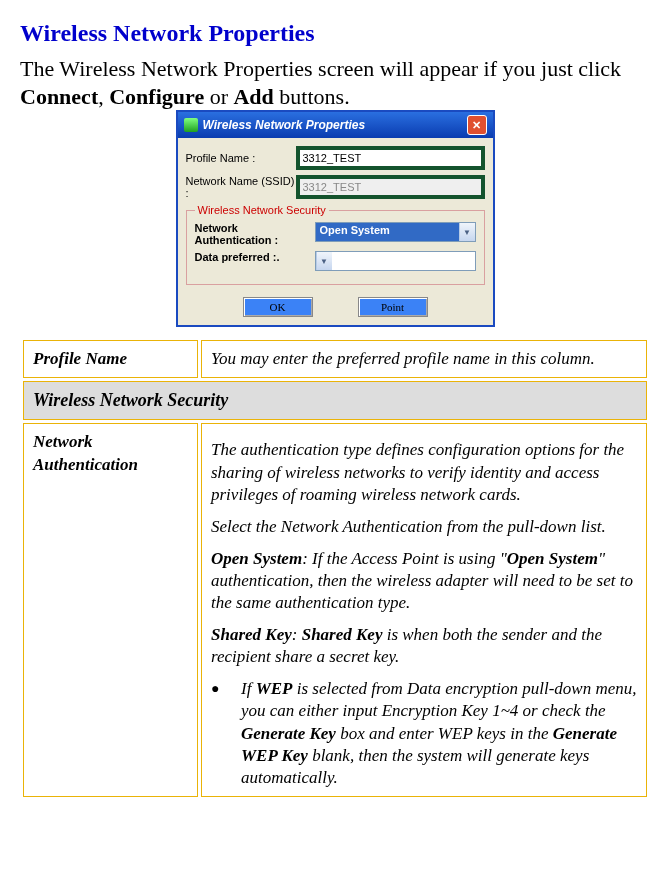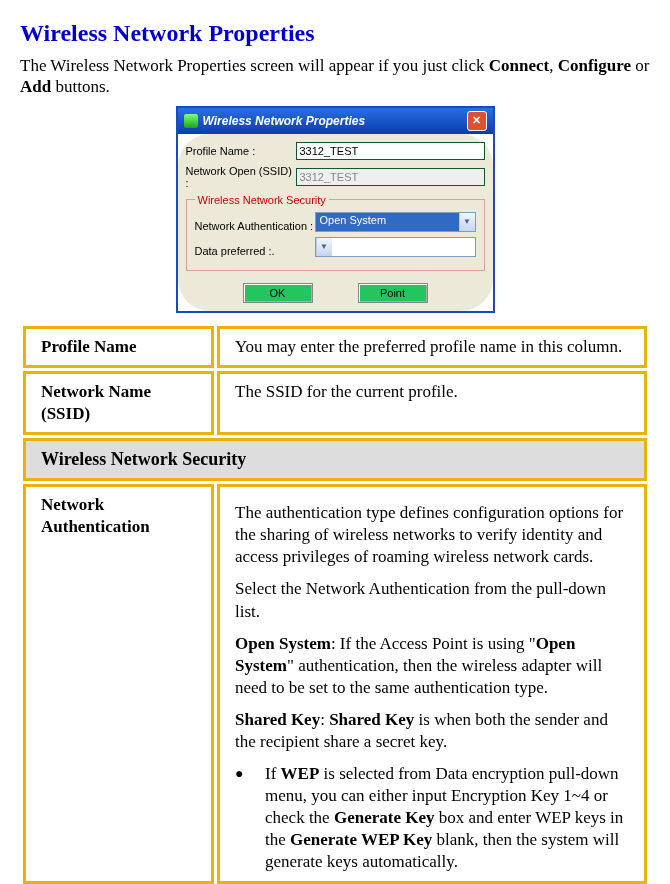--- a/index.html
+++ b/index.html
@@ -11,22 +11,22 @@
       background: white;
       color: black;
     }
     .heading {
       color: #0000CC;
       font-size: 24px;
       font-weight: bold;
       margin-bottom: 8px;
     }
     .intro {
-      font-size: 17px;
-      margin-bottom: 8px;
+      font-size: 22px;
+      margin-bottom: 0;
       line-height: 1.25;
     }
     .dialog-container {
       text-align: center;
       margin-bottom: 10px;
     }
     .dialog {
       display: inline-block;
       width: 315px;
       border: 2px solid #1a4ac0;
@@ -66,33 +66,32 @@
       align-items: center;
       justify-content: center;
       font-weight: bold;
       font-size: 11px;
       font-style: normal;
     }
     .dialog-body {
       background: #ece9d8;
       padding: 8px;
       font-size: 11px;
-      border-radius: 32px;
     }
     .field-row {
       display: flex;
       align-items: center;
       margin-bottom: 5px;
     }
     .field-row label {
       width: 110px;
     }
     .field-row input[type=text] {
       flex: 1;
-      border: 1px solid #14532d;
+      border: 4px solid #14532d;
       height: 16px;
       font-size: 11px;
       padding: 0 3px;
       font-family: Tahoma, Arial, sans-serif;
     }
     .field-row input[disabled] {
       background: #efefef;
       color: #888;
     }
     fieldset {
@@ -100,22 +99,23 @@
       margin: 4px 0 8px 0;
       padding: 6px 8px 8px 8px;
     }
     fieldset legend {
       color: #c00;
       font-size: 11px;
       padding: 0 3px;
     }
     .combo-row {
       display: flex;
-      align-items: flex-end;
+      align-items: flex-start;
       margin-bottom: 5px;
+      font-weight: bold;
     }
     .combo-row label {
       width: 120px;
     }
     .combo {
       flex: 1;
       display: flex;
       align-items: stretch;
       height: 18px;
       border: 1px solid #7f9db9;
@@ -144,36 +144,37 @@
       display: flex;
       justify-content: center;
       gap: 45px;
       padding-top: 4px;
     }
     .winbtn {
       width: 70px;
       height: 20px;
       font-size: 11px;
       border: 1px solid #888;
-      background: #22c55e;
+      background: #3b82f6;
       box-shadow: inset 1px 1px 0 #fff, inset -1px -1px 0 #aaa;
-      font-family: Liberation Sans, sans-serif;
+      font-family: Liberation Serif, serif;
     }
     .doc-table {
       width: 100%;
       border-collapse: separate;
       border-spacing: 3px;
       margin-top: 6px;
     }
     .doc-table td {
-      border: 3px solid #eab308;
-      padding: 7px 15px;
+      border: 1px solid #eab308;
+      padding: 7px 9px;
       vertical-align: top;
       font-size: 17px;
       line-height: 1.3;
+      font-style: italic;
     }
     .doc-table td.label-cell {
       width: 155px;
       font-weight: bold;
     }
     .doc-table td.section-header {
       background: #ddd;
       font-weight: bold;
       font-size: 18px;
     }
@@ -211,21 +212,21 @@
         <span>Wireless Network Properties</span>
       </div>
       <div class="close-btn">✕</div>
     </div>
     <div class="dialog-body">
       <div class="field-row">
         <label>Profile Name :</label>
         <input type="text" value="3312_TEST" style="">
       </div>
       <div class="field-row">
-        <label>Network Open (SSID) :</label>
+        <label>Network Name (SSID) :</label>
         <input type="text" disabled="" value="3312_TEST" style="">
       </div>
       <fieldset>
         <legend>Wireless Network Security</legend>
         <div class="combo-row">
           <label>Network Authentication :</label>
           <div class="combo selected">
             <div class="combo-text">Open System</div>
             <div class="combo-arrow">▼</div>
           </div>
@@ -245,24 +246,20 @@
   </div>
 </div>
 
 <table class="doc-table">
   <tbody>
       <tr>
     <td class="label-cell">Profile Name</td>
     <td>You may enter the preferred profile name in this column.</td>
   </tr>
   <tr>
-    <td class="label-cell">Network Name (SSID)</td>
-    <td>The SSID for the current profile.</td>
-  </tr>
-  <tr>
     <td colspan="2" class="section-header">Wireless Network Security</td>
   </tr>
   <tr>
     <td class="label-cell">Network Authentication</td>
     <td>
       <p>The authentication type defines configuration options for the sharing of wireless networks to verify identity and access privileges of roaming wireless network cards.</p>
       <p>Select the Network Authentication from the pull-down list.</p>
       <p><b>Open System</b><span>: If the Access Point is using "</span><b>Open System</b><span>" authentication, then the wireless adapter will need to be set to the same authentication type.</span></p>
       <p><b>Shared Key</b><span>: </span><b>Shared Key</b><span> is when both the sender and the recipient share a secret key.</span></p>
       <div class="bullet-row">

